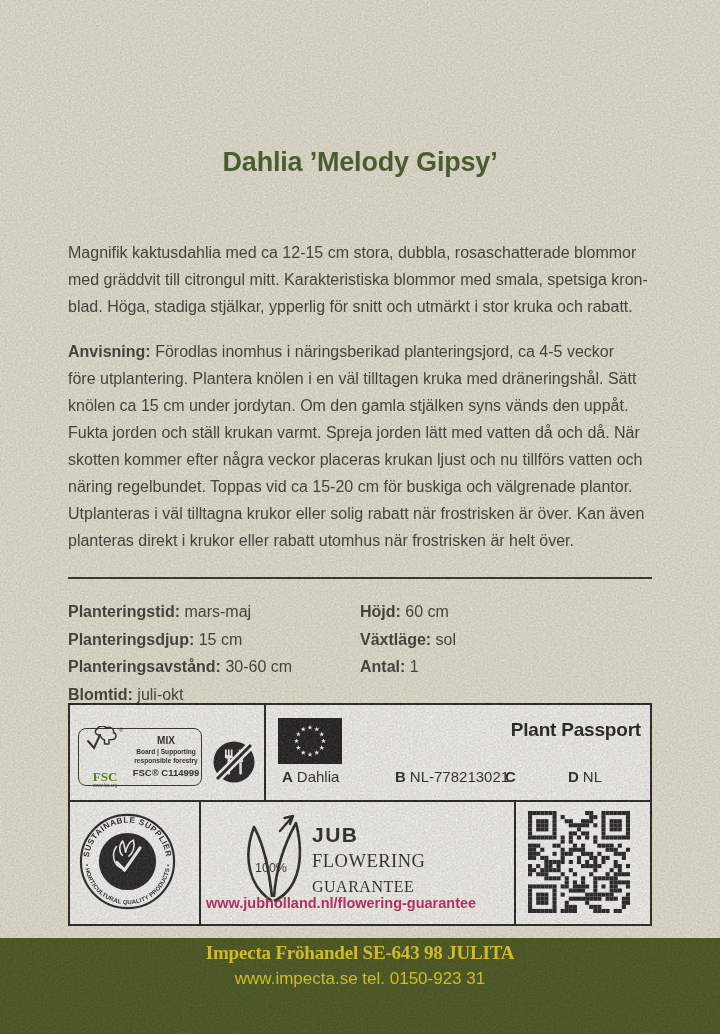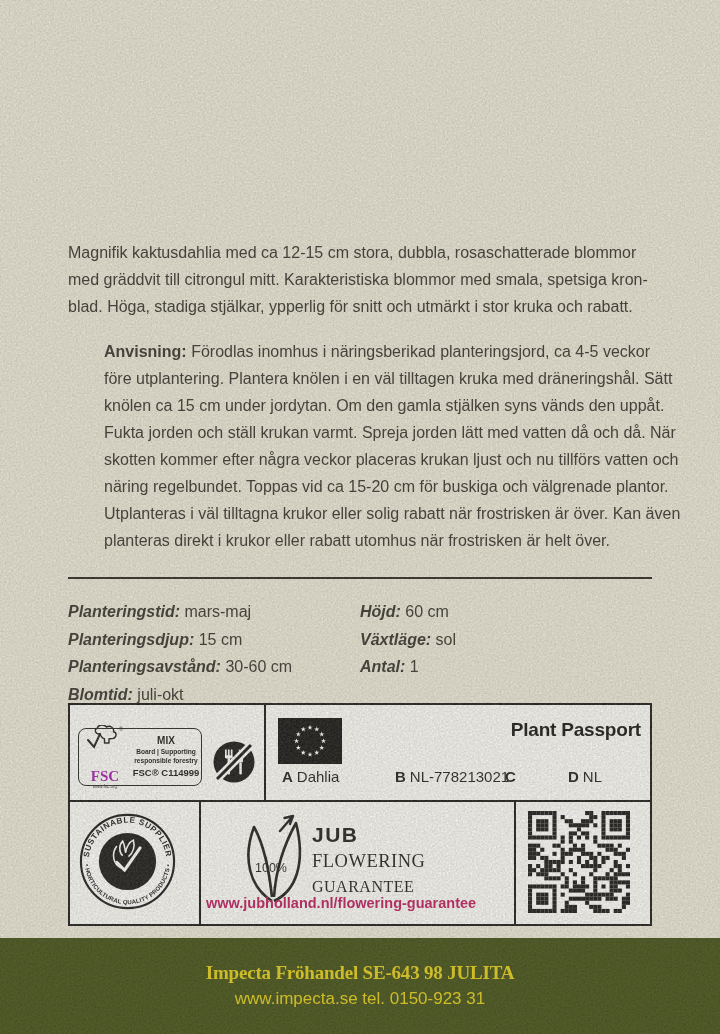--- a/index.html
+++ b/index.html
@@ -6,42 +6,42 @@
   .sheet{position:relative;width:720px;height:1034px;background:var(--paper,#ebe8d8);
          font-family:"Liberation Sans",sans-serif;color:var(--ink,#32312b);overflow:hidden;}
   .texture{position:absolute;inset:0;width:100%;height:100%;pointer-events:none;z-index:9;}
 
   .title{position:absolute;top:147px;left:0;width:100%;text-align:center;
          font-size:27px;font-weight:bold;color:var(--accent,#3c5120);letter-spacing:-0.2px;}
 
   .para{position:absolute;left:68px;width:592px;font-size:16px;line-height:27px;}
   .pre{white-space:pre-line;}
   .desc{top:239px;}
-  .instr{top:338px;margin-left:36px;}
+  .instr{top:338px;}
   .instr b{font-weight:bold;}
 
   .rule{position:absolute;left:68px;top:577px;width:584px;height:2px;background:#26251f;}
 
   .facts{position:absolute;top:598px;font-size:16px;line-height:27.5px;}
   .facts-left{left:68px;}
   .facts-right{left:360px;}
-  .facts b{font-weight:bold;font-style:italic;}
+  .facts b{font-weight:bold;}
 
   .certbox{position:absolute;left:68px;top:703px;width:584px;height:223px;box-sizing:border-box;
            border:2.5px solid var(--box-ink,#161616);background:#fcfcf9;}
   .vline,.hline{position:absolute;background:var(--box-ink,#161616);}
   .hline{left:0;right:0;top:95px;height:2px;}
   .vl-top{left:194px;top:0;width:2px;height:95px;}
   .vl-b1{left:129px;top:97px;width:2px;bottom:0;}
   .vl-b2{left:444px;top:97px;width:2px;bottom:0;}
 
   .fsc-plate{position:absolute;left:8px;top:23px;width:124px;height:58px;box-sizing:border-box;
              border:1.5px solid #222;border-radius:8px;display:flex;align-items:center;}
   .fsc-left{width:52px;text-align:center;line-height:1;}
-  .fsc-name{font-family:"Liberation Serif",serif;font-weight:bold;font-size:15px;color:#a21caf;margin-top:15px;}
+  .fsc-name{font-family:"Liberation Serif",serif;font-weight:bold;font-size:13px;color:#4d7c0f;margin-top:15px;}
   .fsc-url{font-size:4.5px;color:#333;margin-top:1px;}
   .fsc-right{flex:1;text-align:center;line-height:1;color:#161616;}
   .fsc-mix{font-weight:bold;font-size:10px;}
   .fsc-sub{font-size:6.6px;font-weight:bold;margin-top:2.5px;}
   .fsc-code{font-weight:bold;font-size:9.5px;margin-top:4px;}
 
   .cutlery{position:absolute;left:143px;top:36px;}
 
   .eu-flag{position:absolute;left:208px;top:13px;}
   .pp-title{position:absolute;right:9px;top:14px;font-size:19px;font-weight:bold;color:#111;letter-spacing:-0.2px;}
@@ -54,28 +54,29 @@
   .jub-text{position:absolute;left:242px;top:119px;color:#1b1b1b;line-height:1;}
   .jub-brand{font-size:21px;font-weight:bold;letter-spacing:1.5px;}
   .jub-l1{font-family:Liberation Serif, serif;font-size:18.5px;margin-top:7px;letter-spacing:0.5px;}
   .jub-l2{font-family:"Liberation Serif",serif;font-size:16px;margin-top:8px;letter-spacing:0.5px;}
   .jub-url{position:absolute;left:136px;top:190px;font-size:14.5px;font-weight:bold;color:#be185d;}
 
   .qr{position:absolute;left:458px;top:106px;}
 
   .footer{position:absolute;left:0;bottom:0;width:100%;height:96px;background:var(--footer-bg,#3e4c11);
           text-align:center;color:var(--footer-text,#e4ce15);}
-  .f1{margin-top:24px;font-family:"Liberation Serif",serif;font-weight:bold;font-size:19px;letter-spacing:-0.2px;}
+  .f1{margin-top:4px;font-family:"Liberation Serif",serif;font-weight:bold;font-size:19px;letter-spacing:-0.2px;}
   .f2{margin-top:5px;font-size:17px;}
 </style>
 </head>
 <body>
 
 <div class="sheet">
 
+  <div class="title">Dahlia ’Melody Gipsy’</div>
 
   <div class="para desc">
     <span class="pre">Magnifik kaktusdahlia med ca 12-15 cm stora, dubbla, rosaschatterade blommor
 med gräddvit till citrongul mitt. Karakteristiska blommor med smala, spetsiga kron-
 blad. Höga, stadiga stjälkar, ypperlig för snitt och utmärkt i stor kruka och rabatt.</span>
   </div>
 
   <div class="para instr">
     <b>Anvisning:</b>
     <span class="pre">Förodlas inomhus i näringsberikad planteringsjord, ca 4-5 veckor

